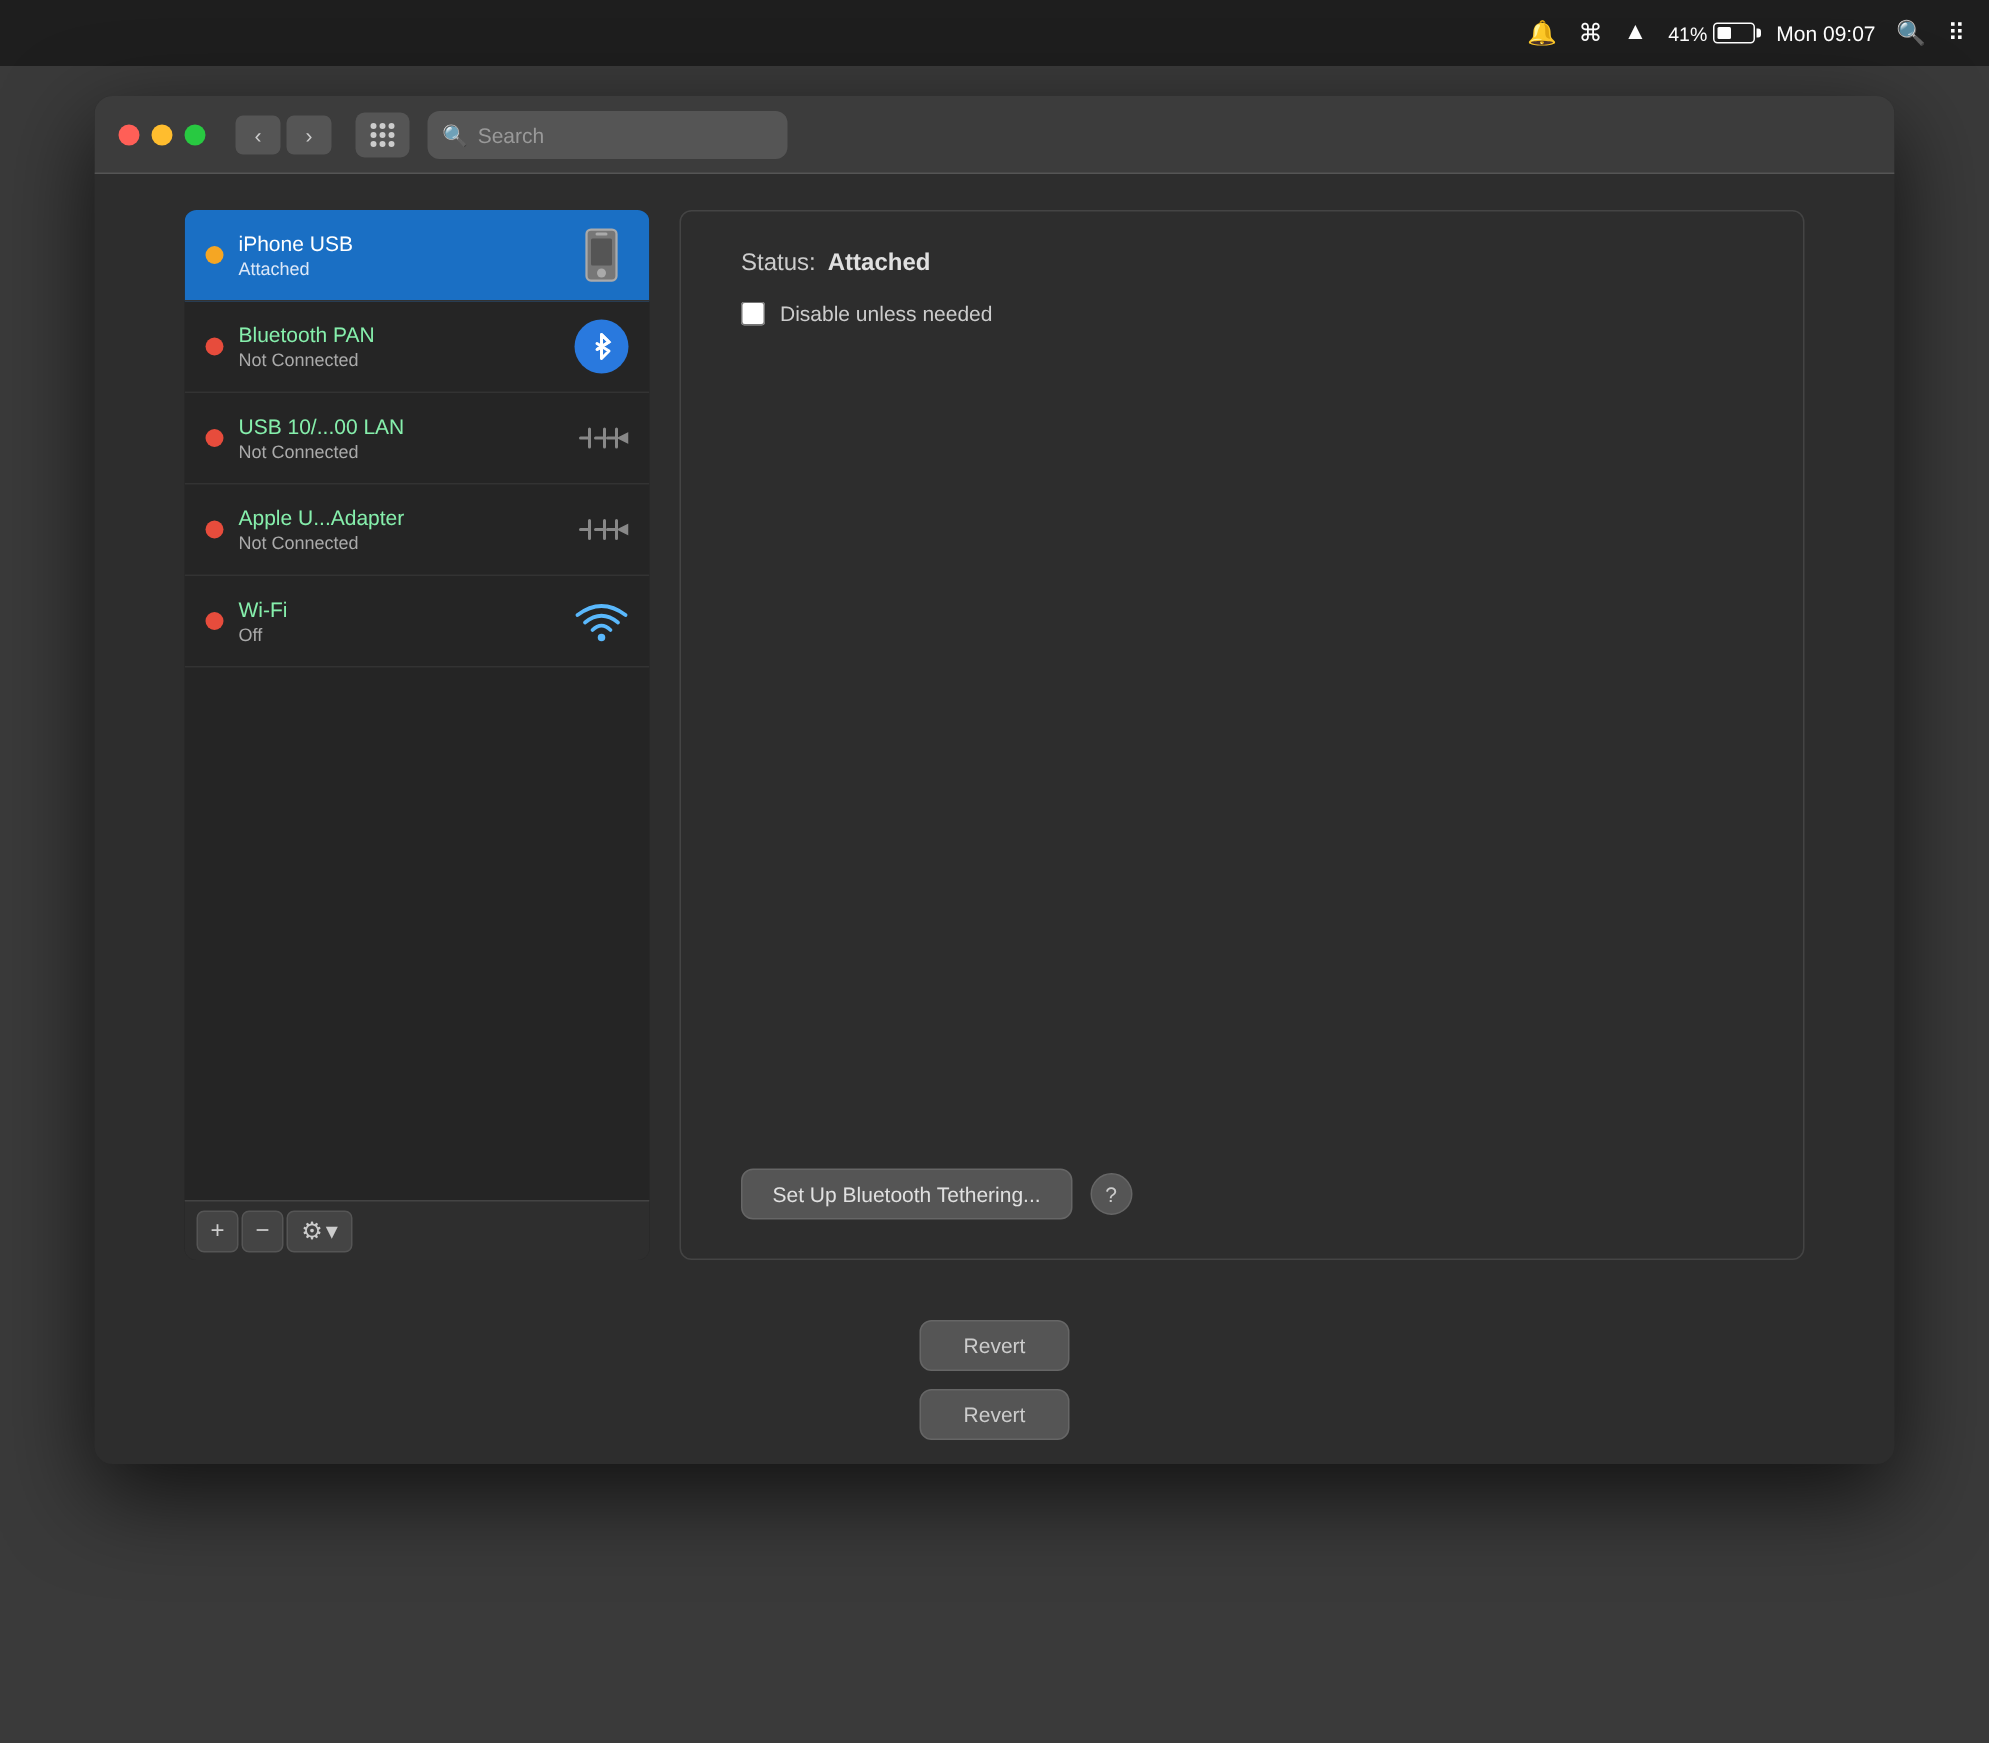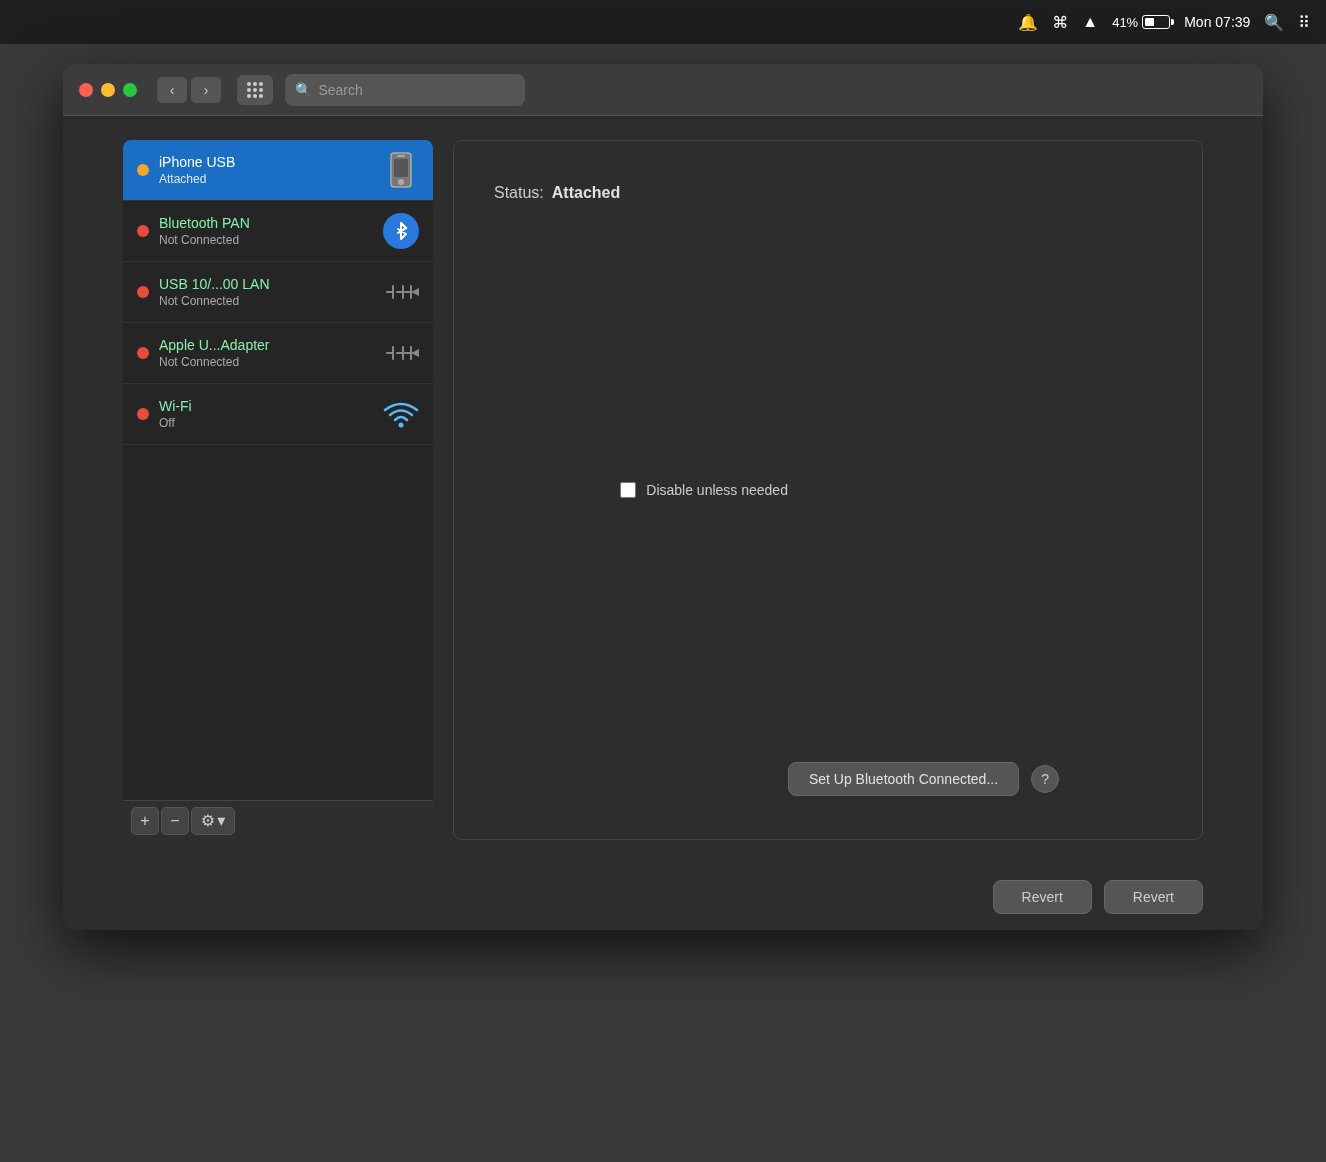--- a/index.html
+++ b/index.html
@@ -339,22 +339,23 @@
       padding: 0 6px;
       min-width: 44px;
     }
 
     
     .detail-panel {
       flex: 1;
       background: #2d2d2d;
       border-radius: 8px;
       border: 1px solid #444;
-      padding: 43px 40px;
-      display: flex;
+      padding: 26px 40px;
+      display: flex;
+      flex-direction: column;
       min-height: 700px;
     }
 
     .status-row {
       display: flex;
       align-items: baseline;
       gap: 8px;
       margin-bottom: 16px;
     }
     .status-key {
@@ -429,20 +430,21 @@
       justify-content: center;
     }
 
     
     .bottom-bar {
       display: flex;
       justify-content: flex-end;
       align-items: center;
       padding: 16px 60px;
       gap: 12px;
+      flex-direction: column;
     }
     .bottom-btn {
       padding: 8px 28px;
       border-radius: 8px;
       font-size: 14px;
       cursor: pointer;
       border: 1px solid #666;
       background: #555;
       color: #ccc;
     }
@@ -477,21 +479,21 @@
 
     <span style="color:#fff;font-size:16px;">▲</span>
 
     <div class="battery-container">
       <span>41%</span>
       <div class="battery-icon">
         <div class="battery-fill"></div>
       </div>
     </div>
 
-    <span class="menubar-time">Mon 07:39</span>
+    <span class="menubar-time">Mon 09:07</span>
 
     <span style="color:#fff;font-size:16px;">🔍</span>
 
     <span style="color:#fff;font-size:16px;">⠿</span>
   </div>
 </div>
 
 <div class="window">
   <div class="window-frame">
 
@@ -628,21 +630,21 @@
           </div>
 
 
           <div class="checkbox-row">
             <input type="checkbox" class="checkbox-input" style="">
             <label class="checkbox-label">Disable unless needed</label>
           </div>
 
           <div class="detail-footer">
             <div class="tethering-row">
-              <button class="tethering-btn">Set Up Bluetooth Connected...</button>
+              <button class="tethering-btn">Set Up Bluetooth Tethering...</button>
               <button class="help-btn">?</button>
             </div>
           </div>
 
         </div>
 
       </div>
 
     </div>
 

